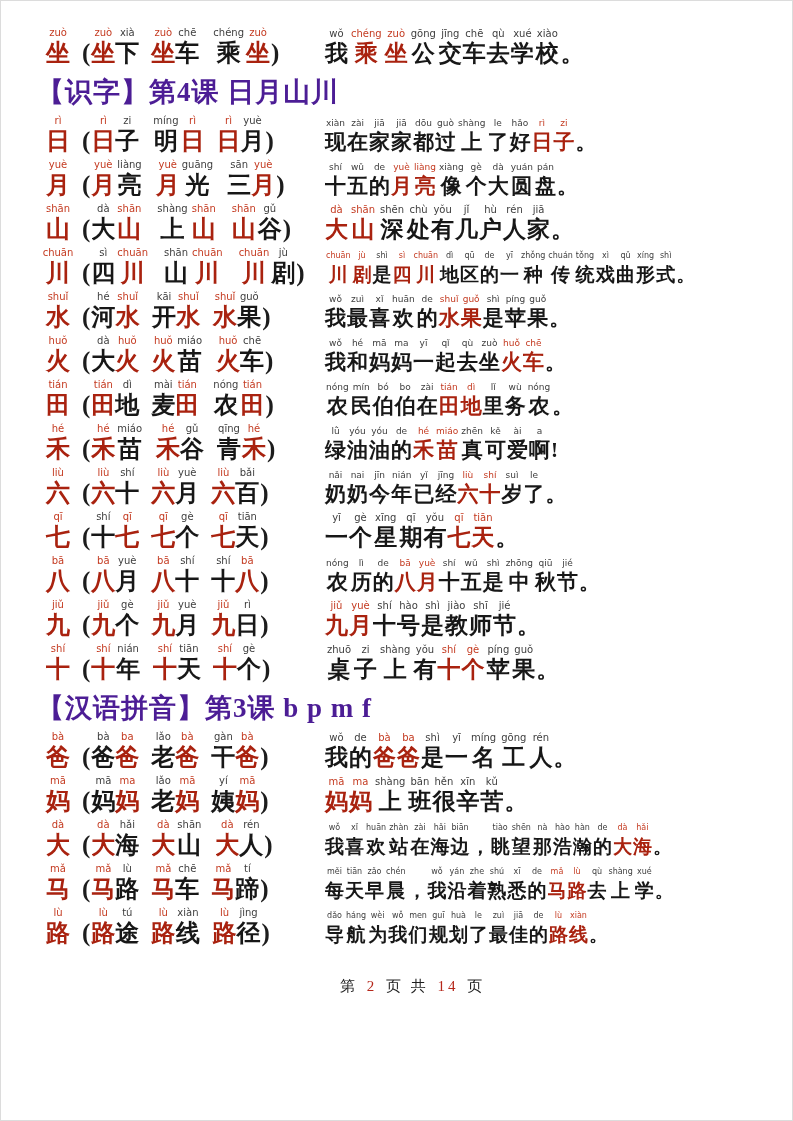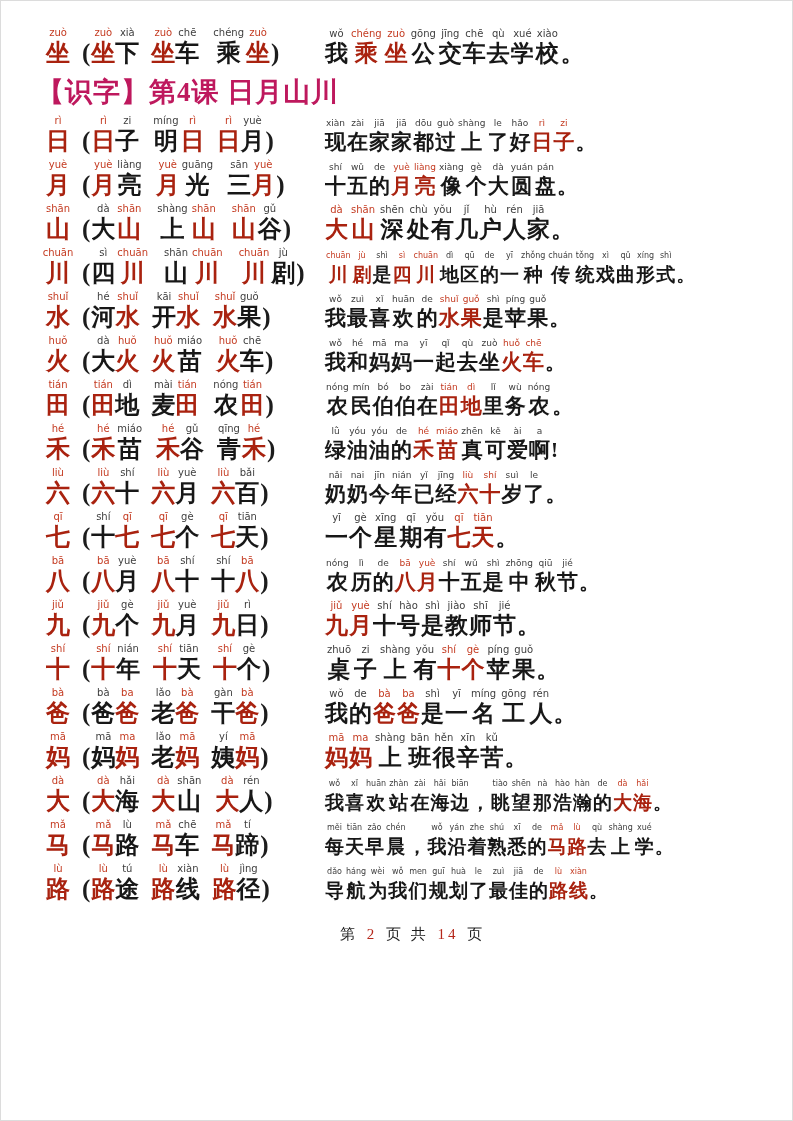--- a/index.html
+++ b/index.html
@@ -42,25 +42,25 @@
   .sent .token { margin-right:1px; }
   .sent .char { font-size:23px; line-height:27px; }
   .sent.dense  .char { font-size:21px; line-height:26px; }
   .sent.dense  .pinyin { font-size:9px; padding:0 1px; }
   .sent.xdense .char { font-size:19px; line-height:25px; }
   .sent.xdense .pinyin { font-size:8px; padding:0 1px; }
 
   .header {
     font-family:"Liberation Serif","DejaVu Serif",serif;
     font-weight:700; font-size:27px; line-height:34px;
-    color:#be185d; margin:8px 0 6px; letter-spacing:1px;
+    color:#4c1d95; margin:8px 0 6px; letter-spacing:1px;
   }
 
   .footer {
-    text-align:center; margin-top:22px;
+    text-align:center; margin-top:30px;
     font-family:"Liberation Serif","DejaVu Serif",serif;
     font-size:15px; color:#1e1e1e; letter-spacing:3px;
   }
   .footer .num { color:#b5271a; padding:0 2px; }
 </style>
 </head>
 <body>
 
 <div class="page">
   <div>
@@ -1286,20 +1286,21 @@
           <span class="token">
             <span class="pinyin">guǒ</span>
             <span class="char">果</span>
           </span>
           <span class="token">
             <span class="pinyin"></span>
             <span class="char">。</span>
           </span>
         </span>
       </div>
+      <div class="header">【汉语拼音】第3课 b p m f</div>
       <div class="row">
         <span class="token red main-tok">
           <span class="pinyin">bà</span>
           <span class="char">爸</span>
         </span>
         <span class="words-area">
           <span class="bracket">(</span>
           <span class="words">
             <span class="word">
               <span class="token">

